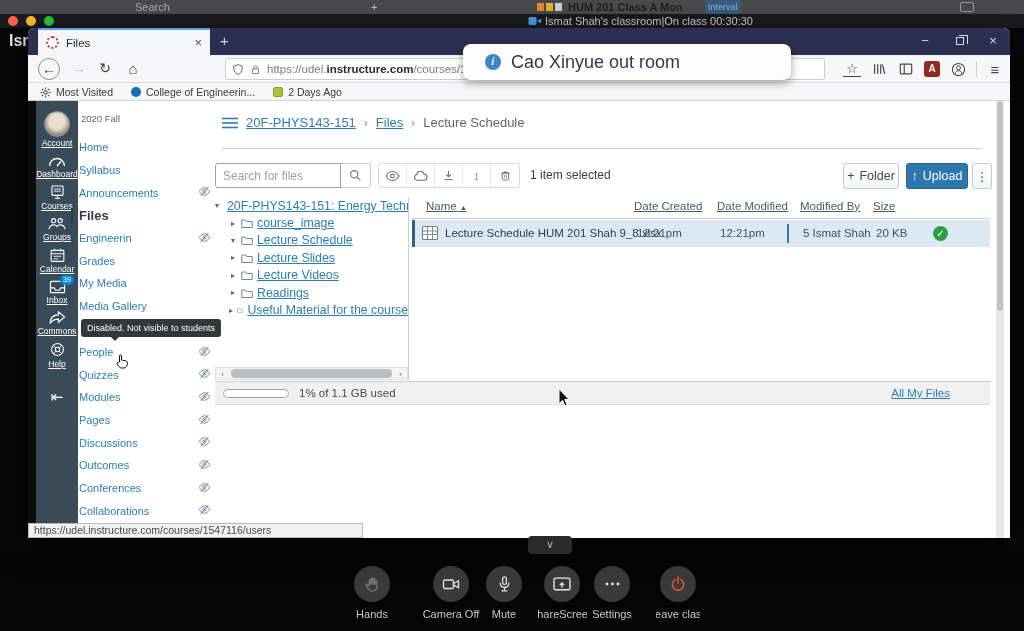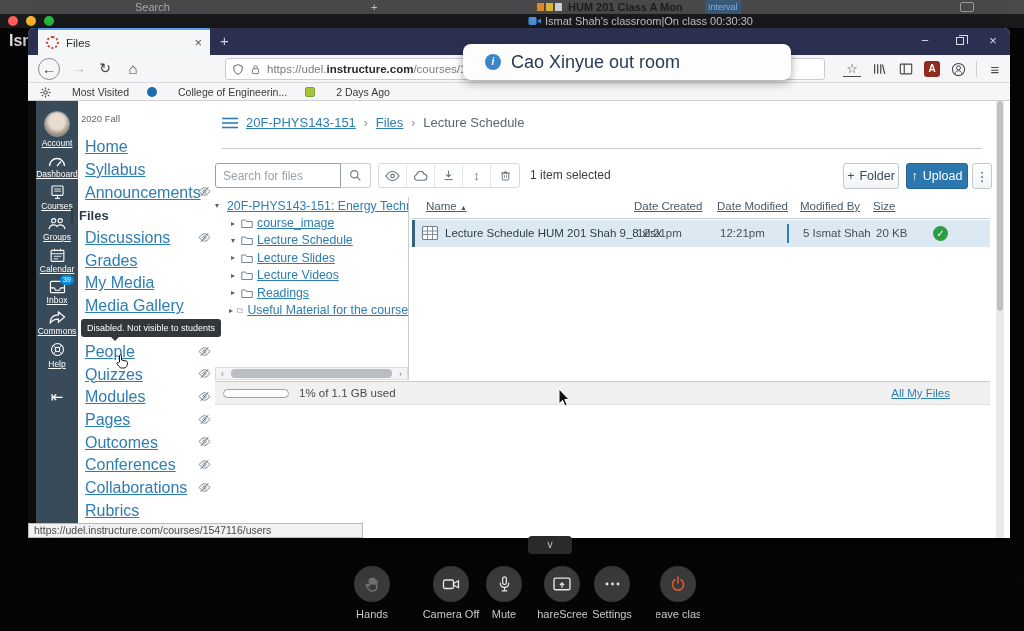--- a/index.html
+++ b/index.html
@@ -34,21 +34,21 @@
   .urlbar{position:absolute;left:197px;top:3px;width:600px;height:22px;background:#fff;border:1px solid #ccccd0;border-radius:3px;display:flex;align-items:center;padding:0 6px;gap:6px;}
   .url-text{font-size:11.5px;white-space:nowrap;overflow:hidden;}
   .url-text .dim{color:#7a7a80;}
   .url-text .strong{color:#2a2a2e;font-weight:bold;}
   .ff-right-icons{position:absolute;right:6px;top:3px;display:flex;gap:9px;align-items:center;height:22px;}
   .fri{width:18px;height:18px;display:flex;align-items:center;justify-content:center;color:#47474b;font-size:13px;}
   .adobe{width:16px;height:16px;border-radius:3px;background:#8f2b20;color:#fff;font-size:10px;font-weight:bold;text-align:center;line-height:16px;}
   .star-tray{border-bottom:1.5px solid #47474b;line-height:12px;height:15px;}
 
   .ff-bookmarks{position:absolute;left:0;top:56px;width:982px;height:17px;background:#f6f6f8;border-bottom:1px solid #d0d0d3;display:flex;align-items:center;gap:18px;padding-left:12px;}
-  .bm{display:flex;align-items:center;gap:21px;font-size:10.5px;color:#3a3a3e;}
+  .bm{display:flex;align-items:center;gap:5px;font-size:10.5px;color:#3a3a3e;}
   .bm-dot-blue{width:10px;height:10px;border-radius:50%;background:#1b6daa;}
   .bm-sq-green{width:10px;height:10px;border-radius:2px;background:#a4c43c;border:1px solid #7fa32c;}
 
   .ff-content{position:absolute;left:0;top:73px;width:982px;height:437px;background:#fff;overflow:hidden;}
   .black-sliver{position:absolute;left:0;top:0;width:8px;height:437px;background:#0c0c0c;}
 
   
   .notif{position:absolute;left:435px;top:16px;width:328px;height:36px;background:#fdfdfd;border-radius:8px;box-shadow:0 3px 10px rgba(0,0,0,.35);display:flex;align-items:center;padding-left:22px;gap:10px;z-index:40;}
   .notif-i{width:16px;height:16px;border-radius:50%;background:#3b86c8;color:#fff;font-size:10px;font-weight:bold;text-align:center;line-height:16px;font-style:italic;}
   .notif-text{font-size:18px;color:#2b3a52;}
@@ -57,21 +57,21 @@
   .gnav{position:absolute;left:8px;top:0;width:42px;height:437px;background:#394b58;display:flex;flex-direction:column;align-items:center;padding-top:10px;}
   .gn-item{display:flex;flex-direction:column;align-items:center;margin-bottom:5px;position:relative;width:42px;}
   .gn-label{font-size:8.5px;color:#fff;text-decoration:underline;margin-top:1px;}
   .avatar{width:26px;height:26px;border-radius:50%;background:radial-gradient(circle at 50% 40%, #e8ded0 0 40%, #9c8d7a 70%, #6f6357 100%);border:1px solid #8a9aa6;}
   .badge{position:absolute;top:-4px;right:4px;background:#0089d6;color:#fff;font-size:7.5px;border-radius:7px;padding:1px 3px;line-height:8px;}
 
   
   .cnav{position:absolute;left:51px;top:8px;width:128px;}
   .cnav .term{font-size:9.5px;color:#666;margin:4px 0 12px 2px;}
   .cn-item{position:relative;height:22.7px;display:flex;align-items:center;}
-  .cn-link{font-size:16px;color:#2d7db2;text-decoration:underline;white-space:nowrap;margin-left:6px;}
+  .cn-link{font-size:11px;color:#2d7db2;white-space:nowrap;}
   .cn-active{font-size:13px;color:#2d3b45;font-weight:bold;text-decoration:none;border-left:2px solid #2d3b45;padding-left:6px;margin-left:-8px;}
   .cn-eye{position:absolute;left:119px;top:4px;}
   .gap-people{margin-top:23px;}
 
   .tooltip{position:absolute;left:2px;top:210px;background:#33363a;color:#fff;font-size:9px;padding:4px 6px;border-radius:3px;white-space:nowrap;z-index:30;}
   .tooltip:after{content:"";position:absolute;left:30px;bottom:-4px;border:4px solid transparent;border-top-color:#33363a;border-bottom:none;}
 
   
   .main{position:absolute;left:187px;top:0;width:788px;height:437px;background:#fff;}
   .crumbs{position:absolute;left:7px;top:14px;display:flex;align-items:center;gap:8px;}
@@ -356,21 +356,21 @@
                 <path d="M1.5 8c2.2-3.2 4.6-4.6 6.5-4.6S12.3 4.8 14.5 8c-2.2 3.2-4.6 4.6-6.5 4.6S3.7 11.2 1.5 8z" fill="none" stroke="#6b7780" stroke-width="1.1"></path>
                 <circle cx="8" cy="8" r="2" fill="none" stroke="#6b7780" stroke-width="1.1"></circle>
                 <line x1="3.2" y1="13.6" x2="12.8" y2="2.4" stroke="#6b7780" stroke-width="1.1"></line>
               </svg>
             </span>
           </div>
         <div class="cn-item">
             <span class="cn-active">Files</span>
           </div>
         <div class="cn-item">
-            <span class="cn-link">Discussions</span>
+            <span class="cn-link">Engineerin</span>
           <span class="cn-eye">
               <svg width="13" height="13" viewBox="0 0 16 16">
                 <path d="M1.5 8c2.2-3.2 4.6-4.6 6.5-4.6S12.3 4.8 14.5 8c-2.2 3.2-4.6 4.6-6.5 4.6S3.7 11.2 1.5 8z" fill="none" stroke="#6b7780" stroke-width="1.1"></path>
                 <circle cx="8" cy="8" r="2" fill="none" stroke="#6b7780" stroke-width="1.1"></circle>
                 <line x1="3.2" y1="13.6" x2="12.8" y2="2.4" stroke="#6b7780" stroke-width="1.1"></line>
               </svg>
             </span>
           </div>
         <div class="cn-item">
             <span class="cn-link">Grades</span>
@@ -406,20 +406,30 @@
           <span class="cn-eye">
               <svg width="13" height="13" viewBox="0 0 16 16">
                 <path d="M1.5 8c2.2-3.2 4.6-4.6 6.5-4.6S12.3 4.8 14.5 8c-2.2 3.2-4.6 4.6-6.5 4.6S3.7 11.2 1.5 8z" fill="none" stroke="#6b7780" stroke-width="1.1"></path>
                 <circle cx="8" cy="8" r="2" fill="none" stroke="#6b7780" stroke-width="1.1"></circle>
                 <line x1="3.2" y1="13.6" x2="12.8" y2="2.4" stroke="#6b7780" stroke-width="1.1"></line>
               </svg>
             </span>
           </div>
         <div class="cn-item">
             <span class="cn-link">Pages</span>
+          <span class="cn-eye">
+              <svg width="13" height="13" viewBox="0 0 16 16">
+                <path d="M1.5 8c2.2-3.2 4.6-4.6 6.5-4.6S12.3 4.8 14.5 8c-2.2 3.2-4.6 4.6-6.5 4.6S3.7 11.2 1.5 8z" fill="none" stroke="#6b7780" stroke-width="1.1"></path>
+                <circle cx="8" cy="8" r="2" fill="none" stroke="#6b7780" stroke-width="1.1"></circle>
+                <line x1="3.2" y1="13.6" x2="12.8" y2="2.4" stroke="#6b7780" stroke-width="1.1"></line>
+              </svg>
+            </span>
+          </div>
+        <div class="cn-item">
+            <span class="cn-link">Discussions</span>
           <span class="cn-eye">
               <svg width="13" height="13" viewBox="0 0 16 16">
                 <path d="M1.5 8c2.2-3.2 4.6-4.6 6.5-4.6S12.3 4.8 14.5 8c-2.2 3.2-4.6 4.6-6.5 4.6S3.7 11.2 1.5 8z" fill="none" stroke="#6b7780" stroke-width="1.1"></path>
                 <circle cx="8" cy="8" r="2" fill="none" stroke="#6b7780" stroke-width="1.1"></circle>
                 <line x1="3.2" y1="13.6" x2="12.8" y2="2.4" stroke="#6b7780" stroke-width="1.1"></line>
               </svg>
             </span>
           </div>
         <div class="cn-item">
             <span class="cn-link">Outcomes</span>

